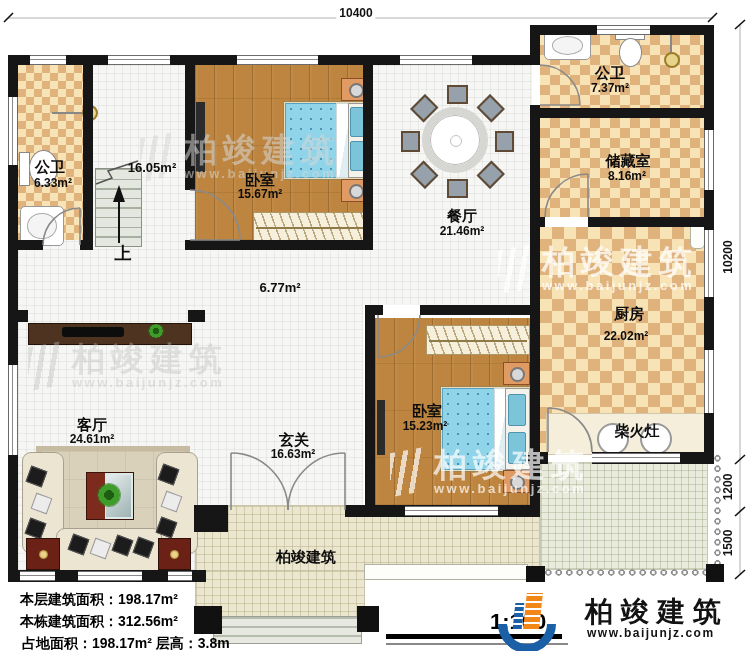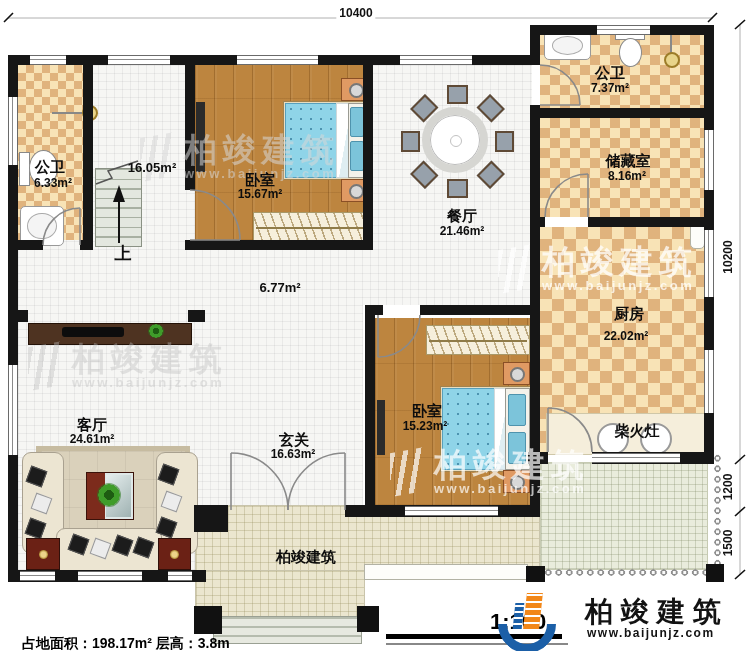--- a/index.html
+++ b/index.html
@@ -345,20 +345,22 @@
   <div class="rarea" style="left:293px;top:454px;">16.63m²</div>
   <div class="rname" style="left:92px;top:425px;">客厅</div>
   <div class="rarea" style="left:92px;top:439px;">24.61m²</div>
   <div class="rname" style="left:306px;top:557px;">柏竣建筑</div>
 
   <div class="dim" style="left:356px;top:13px;">10400</div>
   <div class="dim rot" style="left:728px;top:257px;">10200</div>
   <div class="dim rot" style="left:728px;top:487px;">1200</div>
   <div class="dim rot" style="left:728px;top:543px;">1500</div>
 
+  <div class="stat" style="left:20px;top:591px;">本层建筑面积：198.17m²</div>
+  <div class="stat" style="left:20px;top:613px;">本栋建筑面积：312.56m²</div>
   <div class="stat" style="left:22px;top:635px;">占地面积：198.17m²  层高：3.8m</div>
 
   <div class="title-text" style="left:386px;top:606px;">一层平面图</div>
   <div class="title-scale" style="left:490px;top:609px;">1:100</div>
   <div class="title-bar" style="left:386px;top:634px;width:176px;height:5px;"></div>
   <div class="title-bar2" style="left:386px;top:643px;width:182px;height:2px;"></div>
 
   <div class="logo-icon" style="left:498px;top:589px;width:58px;height:58px;">
     <div class="logo-swoosh" style="left:0px;top:6px;"></div>
     <div class="logo-bld-b" style="left:16px;top:14px;width:9px;height:26px;"></div>

